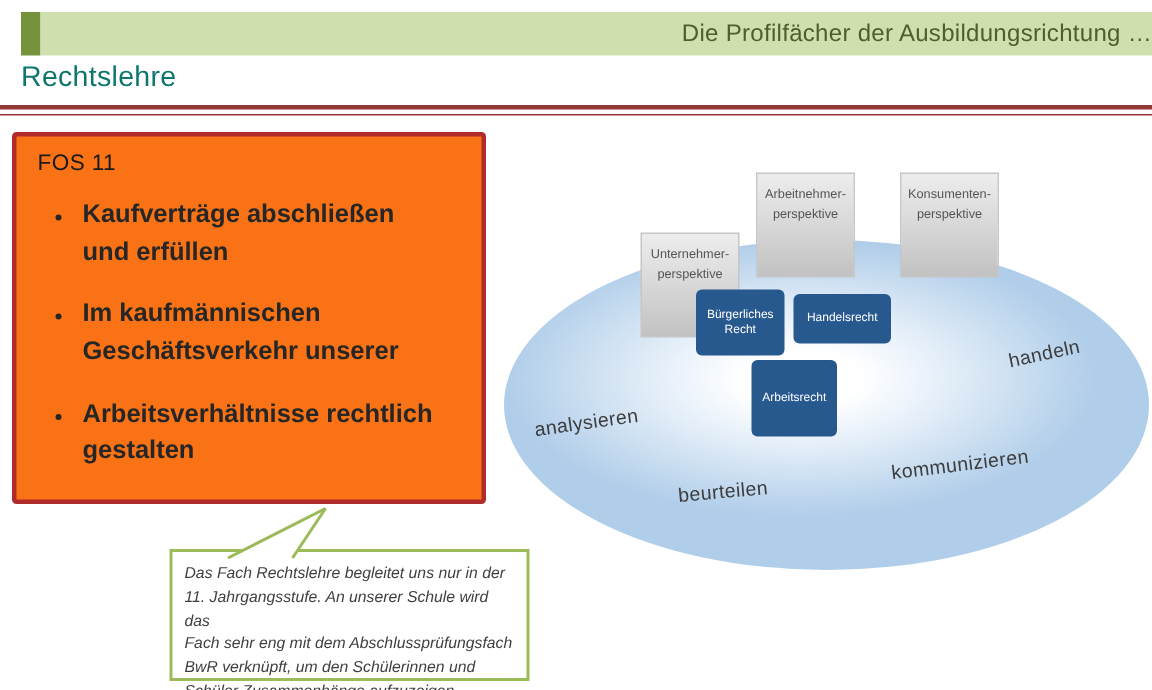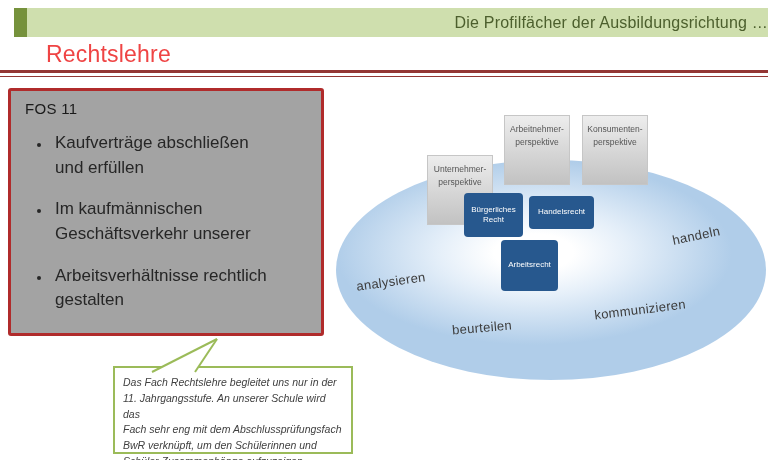--- a/index.html
+++ b/index.html
@@ -7,32 +7,32 @@
   body { font-family:"Liberation Sans", sans-serif; }
   .slide {
     position:relative; width:768px; height:460px;
     background:#ffffff; overflow:hidden; margin:0 auto;
   }
 
   
   .accent-square { position:absolute; left:14px; top:8px; width:13px; height:29px; background:#76923c; }
   .header-band   { position:absolute; left:27px; top:8px; right:0; height:29px; background:#cfdfae; display:flex; align-items:center;justify-content:flex-end; }
   .title1 { padding-left:6px; font-size:16px; color:#4c5f2d; letter-spacing:.2px; }
-  .title2 { position:absolute; left:46px; top:41px; font-size:23px; color:#ef4444; letter-spacing:.2px; }
+  .title2 { position:absolute; left:14px; top:41px; font-size:19px; color:#0f766e; letter-spacing:.2px; }
   .rule-thick { position:absolute; left:0; right:0; top:70px; height:3px; background:#943634; }
   .rule-thin  { position:absolute; left:0; right:0; top:76px; height:1px; background:#943634; }
 
   
   .fos-box {
     position:absolute; left:8px; top:88px; width:316px; height:248px;
-    border:3px solid #b02b2b; border-radius:3px; background:#a3a3a3;
+    border:3px solid #b02b2b; border-radius:3px; background:#f97316;
     padding:9px 14px 0 14px;
   }
   .fos-heading { font-size:15px; color:#1a1a1a; letter-spacing:.3px; }
-  .fos-list { list-style:disc; margin-top:14px; padding-left:26px; }
+  .fos-list { list-style:disc; margin-top:14px; padding-left:26px;font-weight:bold; }
   .fos-list li {
     font-size:17px; color:#262626; line-height:1.45;
     margin-bottom:17px; padding-left:4px; white-space:pre-line;
   }
   .fos-list li::marker { font-size:12px; color:#262626; }
 
   
   .callout {
     position:absolute; left:113px; top:366px; width:240px; height:88px;
     border:2px solid #9bbb59; background:#fff;
@@ -49,21 +49,21 @@
   }
   .persp-box {
     position:absolute; top:115px; width:66px; height:70px;
     background:linear-gradient(#ededed, #c2c2c2);
     border:1px solid #c6c6c6;
     font-size:8.5px; color:#555; text-align:center; line-height:1.5;
     padding-top:7px; white-space:pre-line;
   }
   .persp-1 { left:427px;margin-top:40px; }
   .persp-2 { left:504px; }
-  .persp-3 { left:582px; }
+  .persp-3 { left:600px; }
 
   .law-box {
     position:absolute; background:#27588e; border-radius:4px;
     color:#fff; font-size:8px; line-height:1.3; text-align:center;
     display:flex; align-items:center; justify-content:center; padding:2px;
   }
   .law-1 { left:464px; top:193px; width:59px; height:44px; }
   .law-2 { left:529px; top:196px; width:65px; height:33px; }
   .law-3 { left:501px; top:240px; width:57px; height:51px; }
 

